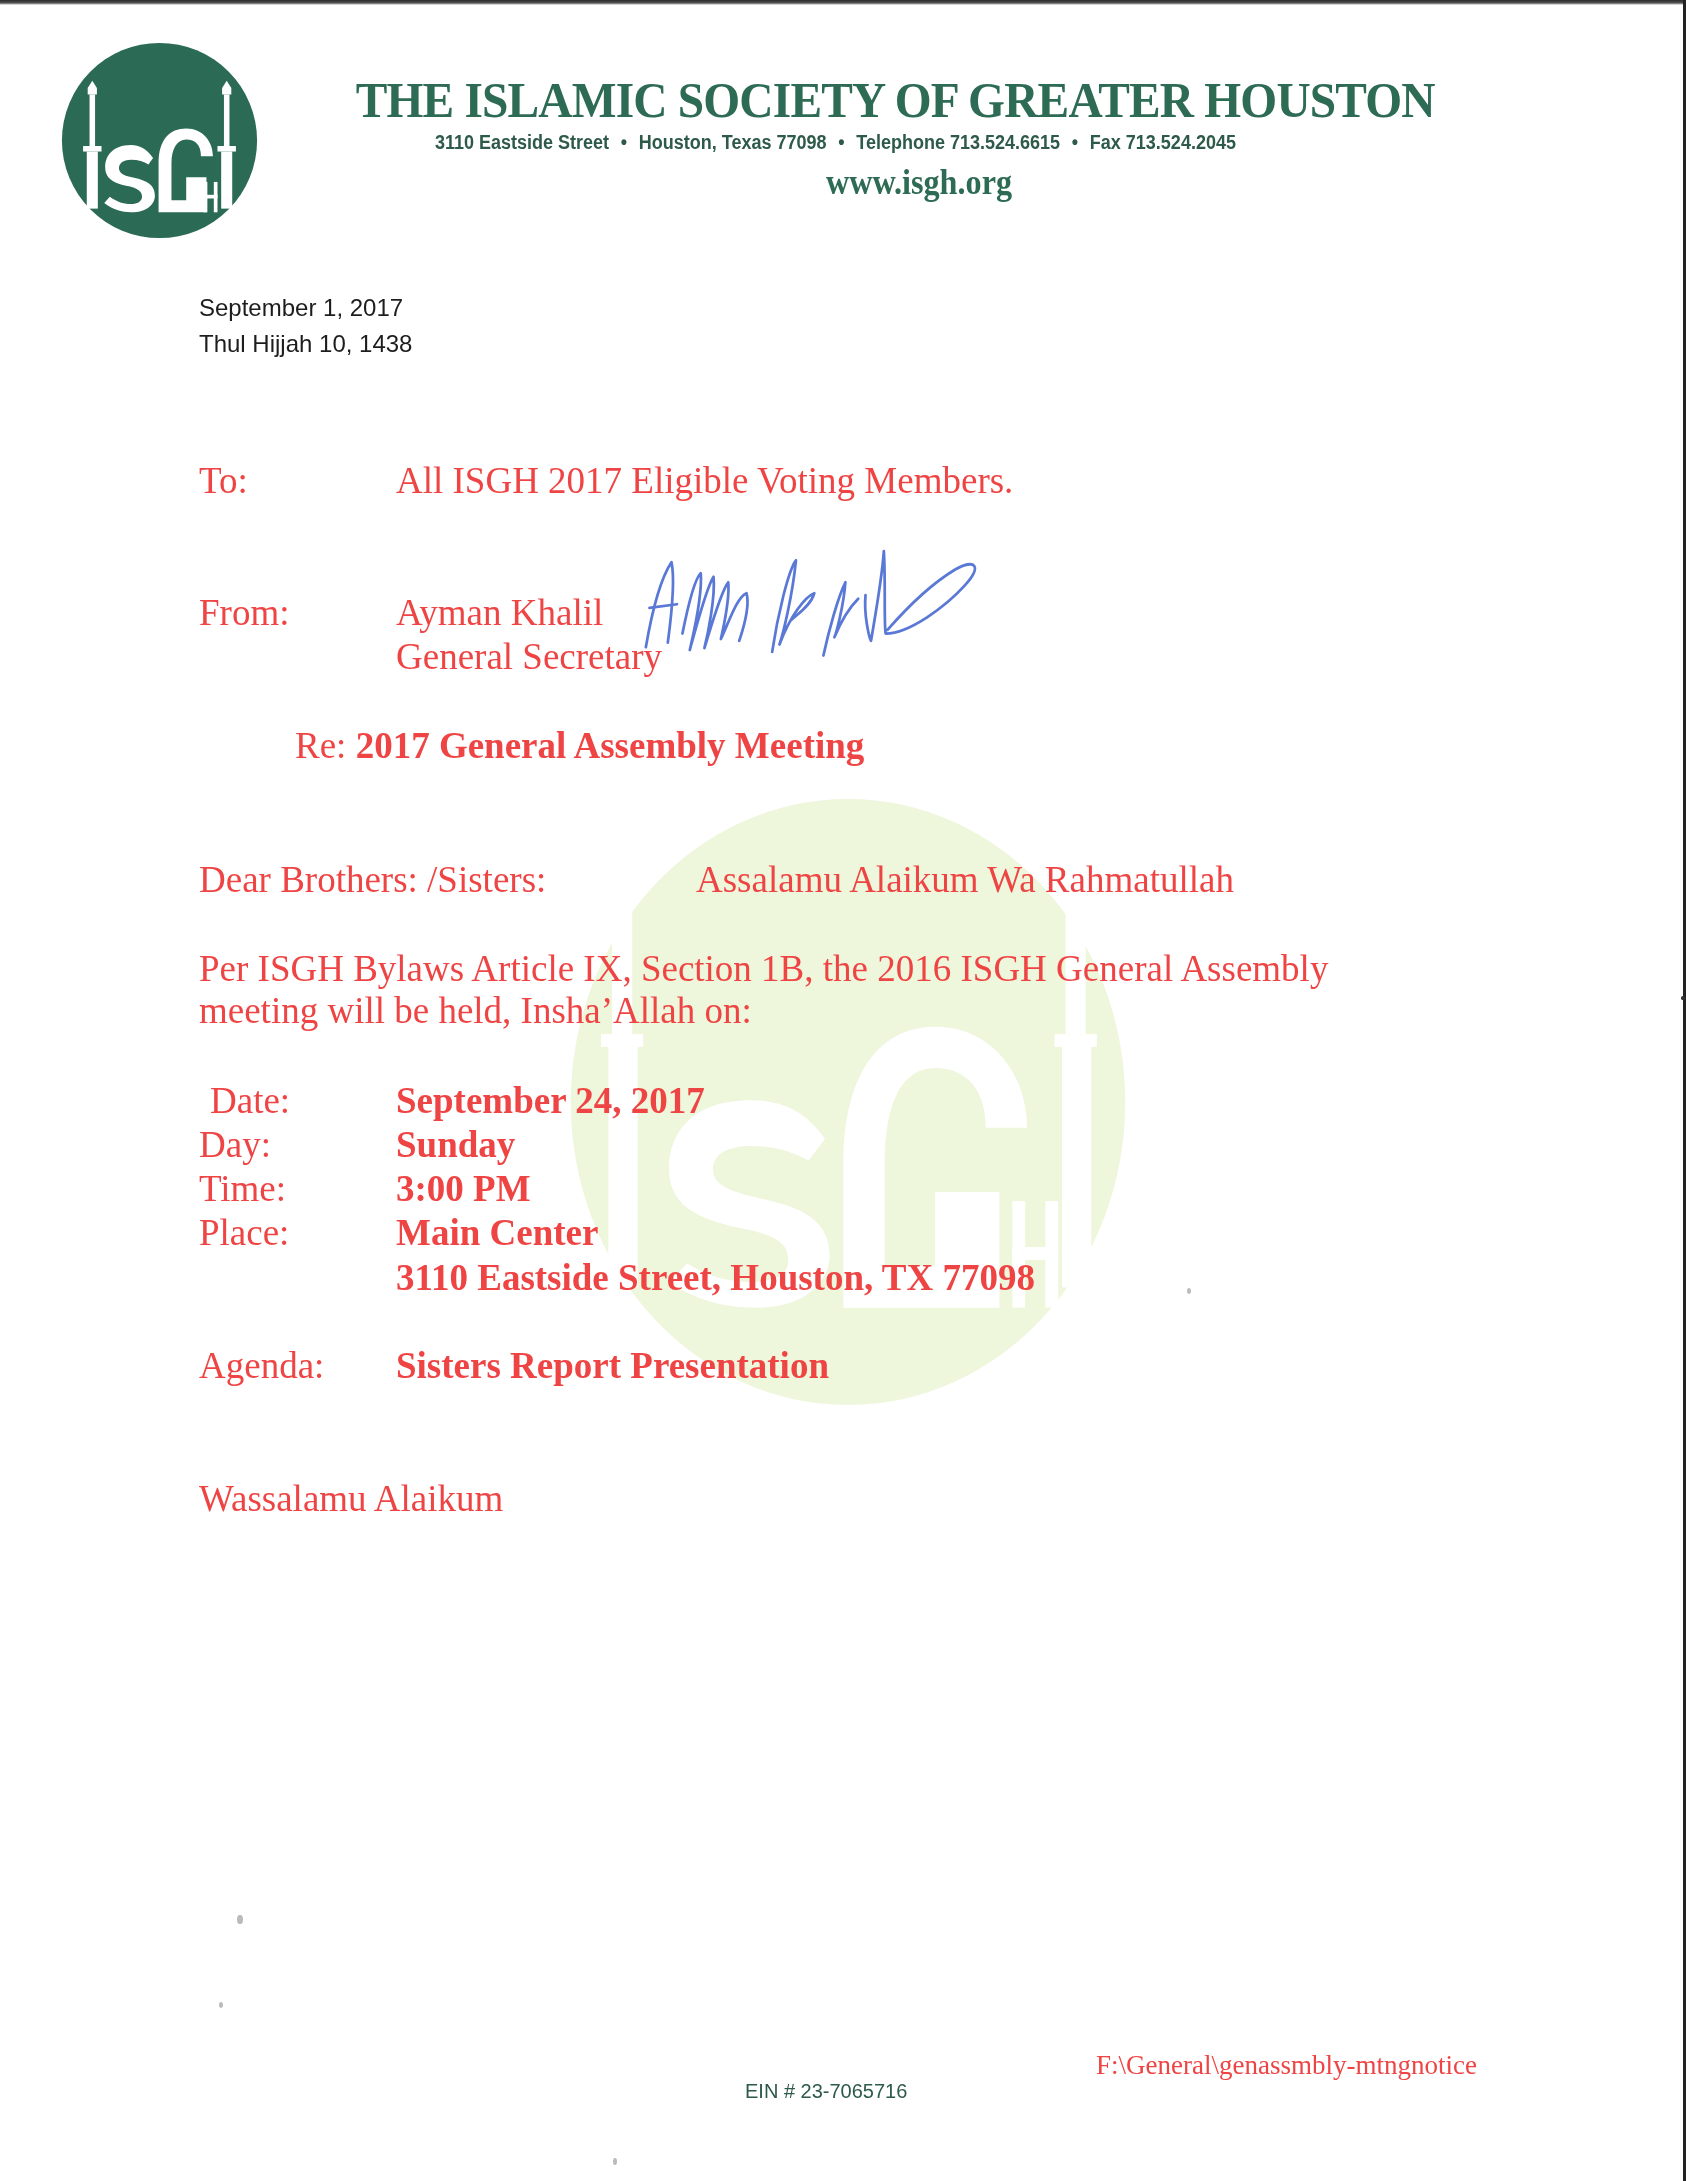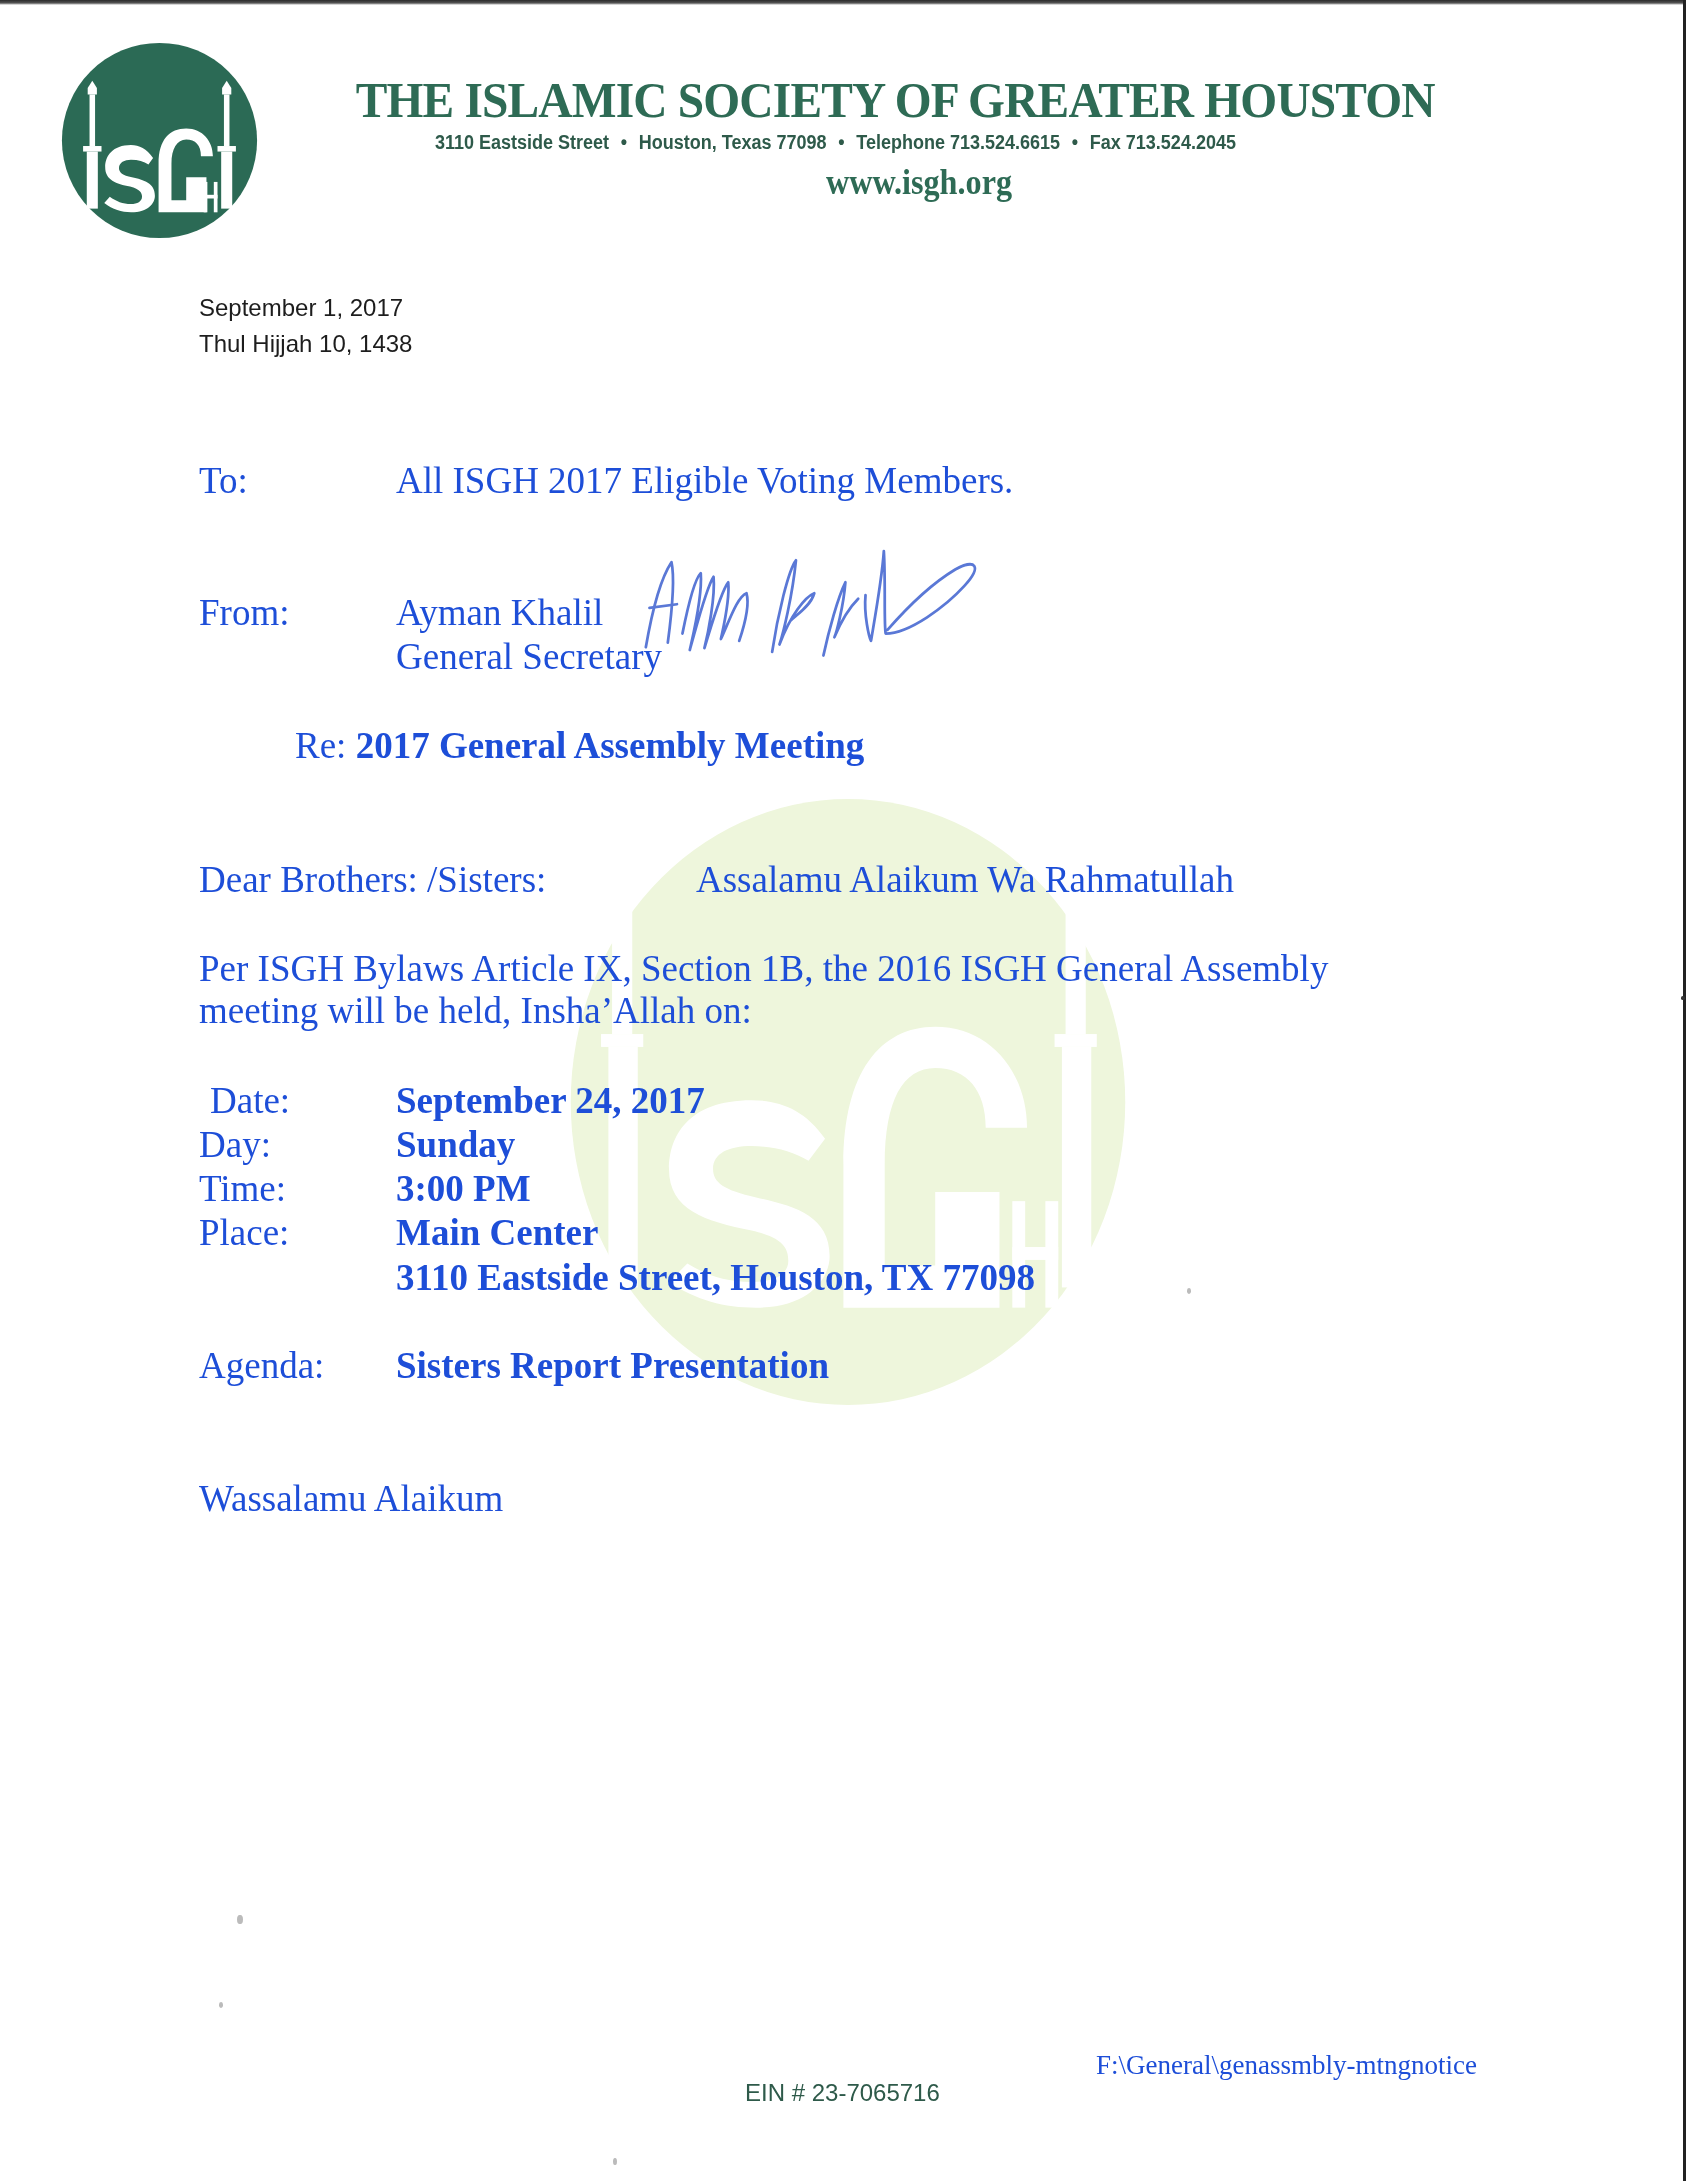--- a/index.html
+++ b/index.html
@@ -20,29 +20,29 @@
   .org-address .sep { display: inline-block; margin: 0 13px; }
   .org-web { position: absolute; left: 826px; top: 165px;
     font-family: "Liberation Serif", serif; font-weight: bold; font-size: 35px; color: #2e6b55; line-height: 1;
     transform: scaleX(0.92); transform-origin: left top; }
 
   
   .watermark { position: absolute; left: 568px; top: 797px; width: 560px; height: 610px; }
 
   
   .sans { font-family: "Liberation Sans", sans-serif; color: #1d1d1d; }
-  .serif { font-family: "Liberation Serif", serif; color: #1d4ed8; }
+  .serif { font-family: "Liberation Serif", serif; color: #ef4444; }
   .date-line { position: absolute; left: 199px; font-size: 24px; line-height: 1; }
   .txt { position: absolute; font-size: 37px; line-height: 1; white-space: nowrap; }
   .bold { font-weight: bold; }
 
   .signature { position: absolute; left: 634px; top: 542px; width: 377px; height: 119px; }
 
   .file-path { position: absolute; left: 1096px; top: 2052px; font-size: 27px; line-height: 1; }
-  .ein { position: absolute; left: 745px; top: 2081px; font-size: 24px; line-height: 1; color: #2e5a4a;
+  .ein { position: absolute; left: 745px; top: 2081px; font-size: 20px; line-height: 1; color: #2e5a4a;
     font-family: "Liberation Sans", sans-serif; }
 
   .speck { position: absolute; background: #bbb; border-radius: 50%; }
 </style>
 </head>
 <body>
 
 <div class="page">
   <div class="top-edge"></div>
   <div class="right-edge"></div>

